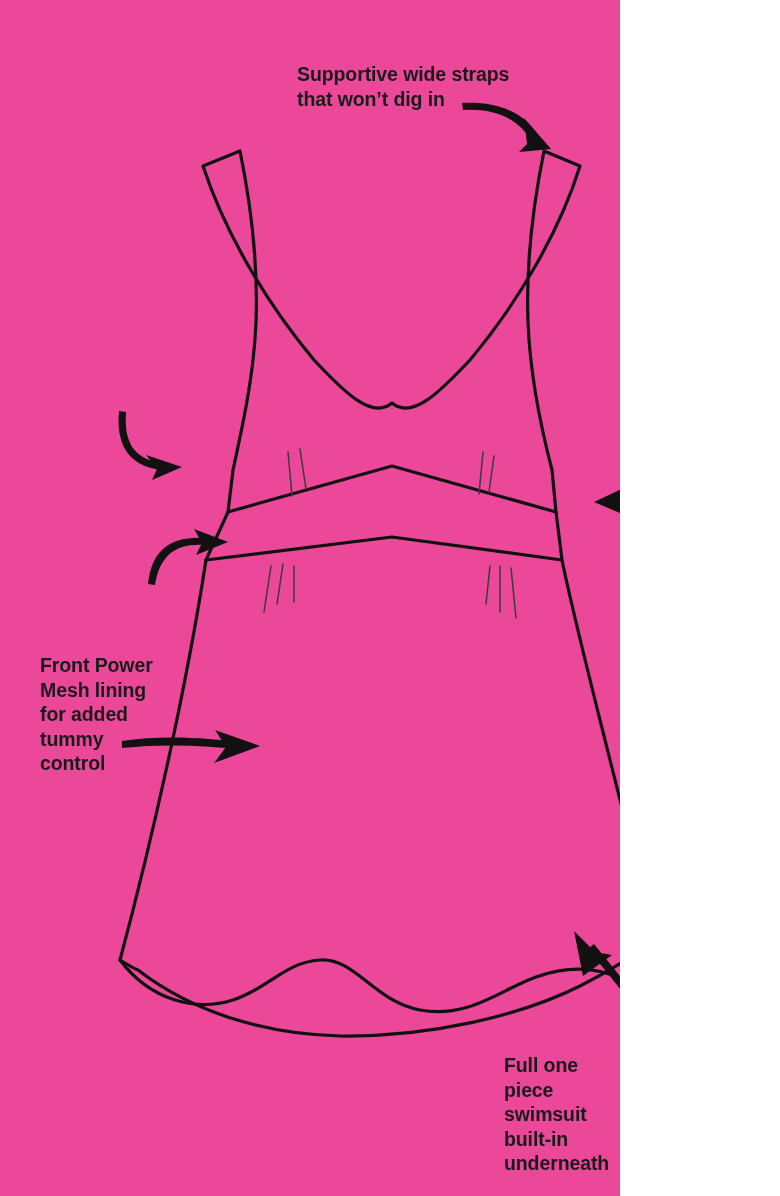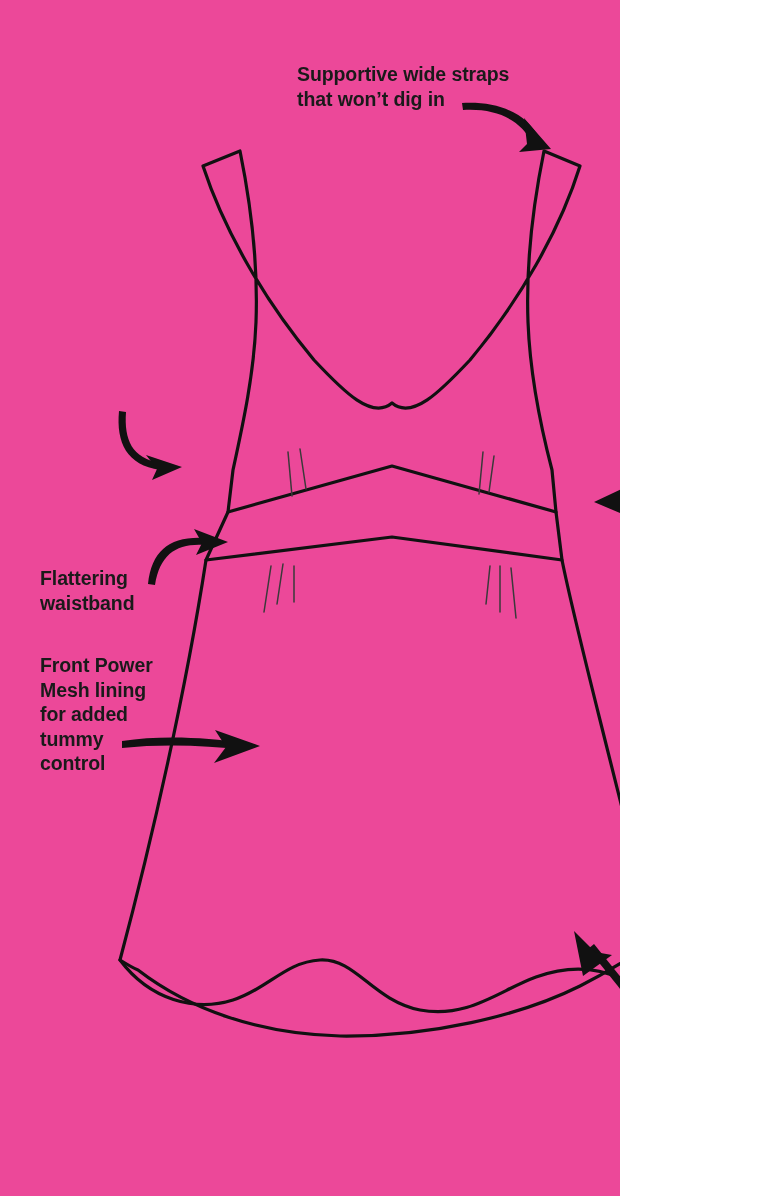--- a/index.html
+++ b/index.html
@@ -154,24 +154,24 @@
         <path d="M 672,1041 L 594,944 L 588,949 L 666,1046 Z"></path>
         <path d="M 574,931 L 583,976 L 612,955 L 595,952 Z"></path>
       </g>
     </g>
   </svg>
 
   <p class="callout align-left" id="label-straps">Supportive wide straps
 that won’t dig in</p>
 
 
-  <p class="callout align-left" id="label-waistband">Flattering
-waistband</p>
 
   <p class="callout align-left" id="label-mesh">Front Power
 Mesh lining
 for added
 tummy
 control</p>
 
 
+  <p class="callout align-left" id="label-swimsuit">Full one piece swimsuit
+built-in underneath</p>
 
 </div>
 
 </body></html>

